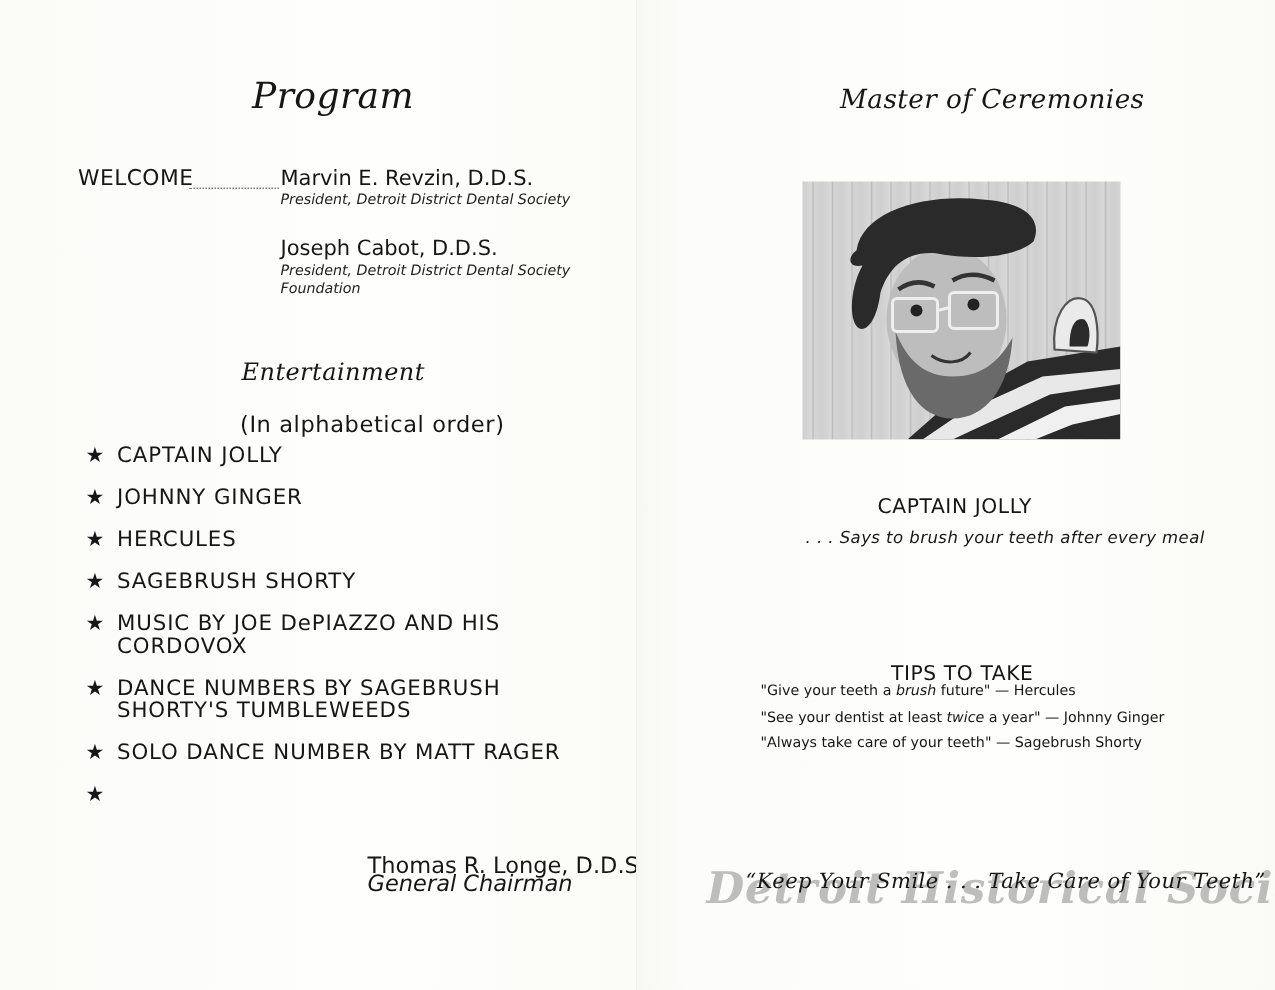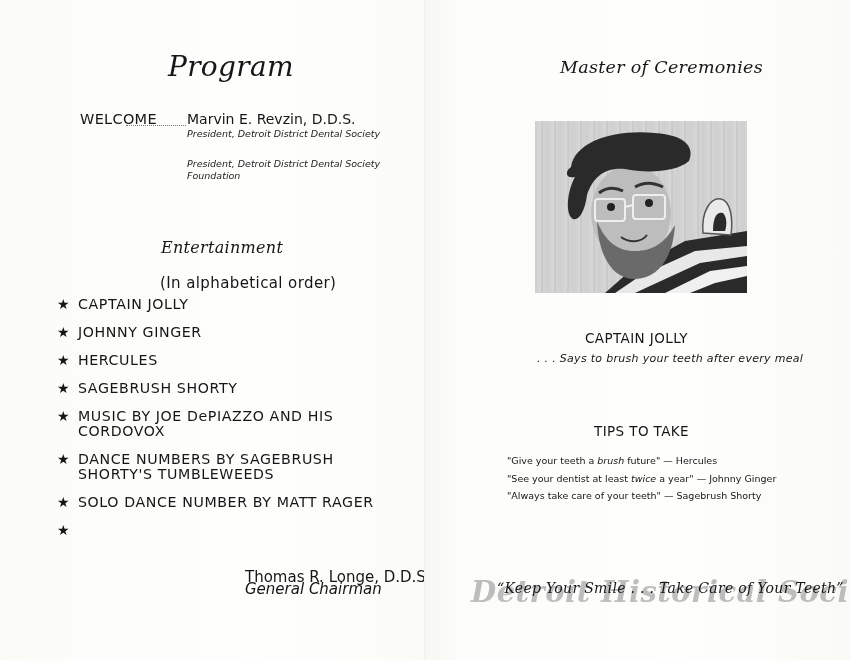--- a/index.html
+++ b/index.html
@@ -9,22 +9,22 @@
     .page { position: absolute; top: 0; height: 660px; }
     .page-left { left: 0; width: 425px; background: linear-gradient(90deg, #fbfbf8 0%, #fefefd 60%, #fbfbf7 100%); }
     .page-right { left: 425px; width: 425px; background: linear-gradient(90deg, #f7f7f3 0%, #fcfcfa 8%, #fefefd 60%, #fafaf6 100%); }
     .fold { position: absolute; left: 424px; top: 0; width: 2px; height: 660px; background: linear-gradient(90deg, #eeeeea, #f6f6f2); }
 
     .script { font-family: "DejaVu Serif", serif; font-style: italic; letter-spacing: 0.3px; }
 
     .abs { position: absolute; white-space: nowrap; }
 
     
-    .program-title { left: 168px; top: 50px; font-size: 28px; }
-    .welcome-label { left: 52px; top: 111px; font-size: 14.5px; letter-spacing: 0.3px; margin-left: 28px; }
+    .program-title { left: 168px; top: 50px; font-size: 24px; }
+    .welcome-label { left: 52px; top: 111px; font-size: 14.5px; letter-spacing: 0.3px; }
     .leader { left: 126px; top: 116px; width: 60px; border-bottom: 1px dotted #777; height: 10px; }
     .person { left: 187px; }
     .person-name { font-size: 14px; line-height: 17px; }
     .person-title { font-size: 9.5px; font-style: italic; line-height: 11.5px; color: #222; }
     .p1 { top: 111px; }
     .p2 { top: 158px; }
 
     .ent-title { left: 161px; top: 238px; font-size: 16px; }
     .alpha-note { left: 160px; top: 274px; font-size: 15px; letter-spacing: 0.4px; }
 
@@ -36,21 +36,21 @@
     .chair { left: 245px; top: 571px; font-size: 15px; line-height: 12px; }
     .chair-title { font-style: italic; }
 
     
     .mc-title { left: 560px; top: 57px; font-size: 17.5px; }
     .photo { position: absolute; left: 535px; top: 121px; width: 212px; height: 172px; overflow: hidden;
       background: repeating-linear-gradient(90deg, #cfcfcf 0px, #d8d8d8 6px, #bdbdbd 7px, #d4d4d4 8px, #cfcfcf 13px); }
     .cj-name { left: 585px; top: 330px; font-size: 13.5px; letter-spacing: 0.4px; }
     .cj-says { left: 537px; top: 352px; font-size: 11px; font-style: italic; letter-spacing: 0.3px; }
 
-    .tips-title { left: 594px; top: 423px; font-size: 13.5px; letter-spacing: 0.4px; }
+    .tips-title { left: 594px; top: 441px; font-size: 13.5px; letter-spacing: 0.4px; }
     .tips { position: absolute; left: 507px; top: 452px; font-size: 9.5px; line-height: 17.5px; list-style: none; }
     .tips li { white-space: nowrap; }
     .tips em { font-style: italic; }
 
     .slogan { left: 497px; top: 580px; font-size: 14px; z-index: 2; }
     .watermark { left: 471px; top: 575px; font-family: "DejaVu Serif", serif; font-weight: bold; font-style: italic;
       font-size: 29px; color: rgba(150,150,150,0.62); letter-spacing: 0.5px; z-index: 1; }
   </style>
 </head>
 <body>
@@ -59,20 +59,21 @@
   <div class="abs script program-title">Program</div>
 
   <div class="abs welcome-label">WELCOME</div>
   <div class="abs leader"></div>
 
   <div class="abs person p1">
     <div class="person-name">Marvin E. Revzin, D.D.S.</div>
     <div class="person-title">President, Detroit District Dental Society</div>
   </div>
   <div class="abs person p2">
+    <div class="person-name">Joseph Cabot, D.D.S.</div>
     <div class="person-title" style="white-space:pre-line">President, Detroit District Dental Society
 Foundation</div>
   </div>
 
   <div class="abs script ent-title">Entertainment</div>
   <div class="abs alpha-note">(In alphabetical order)</div>
 
   <ul class="ent-list">
     <li class="ent-item" style="margin-bottom:13px">
         <span class="star">★</span>

